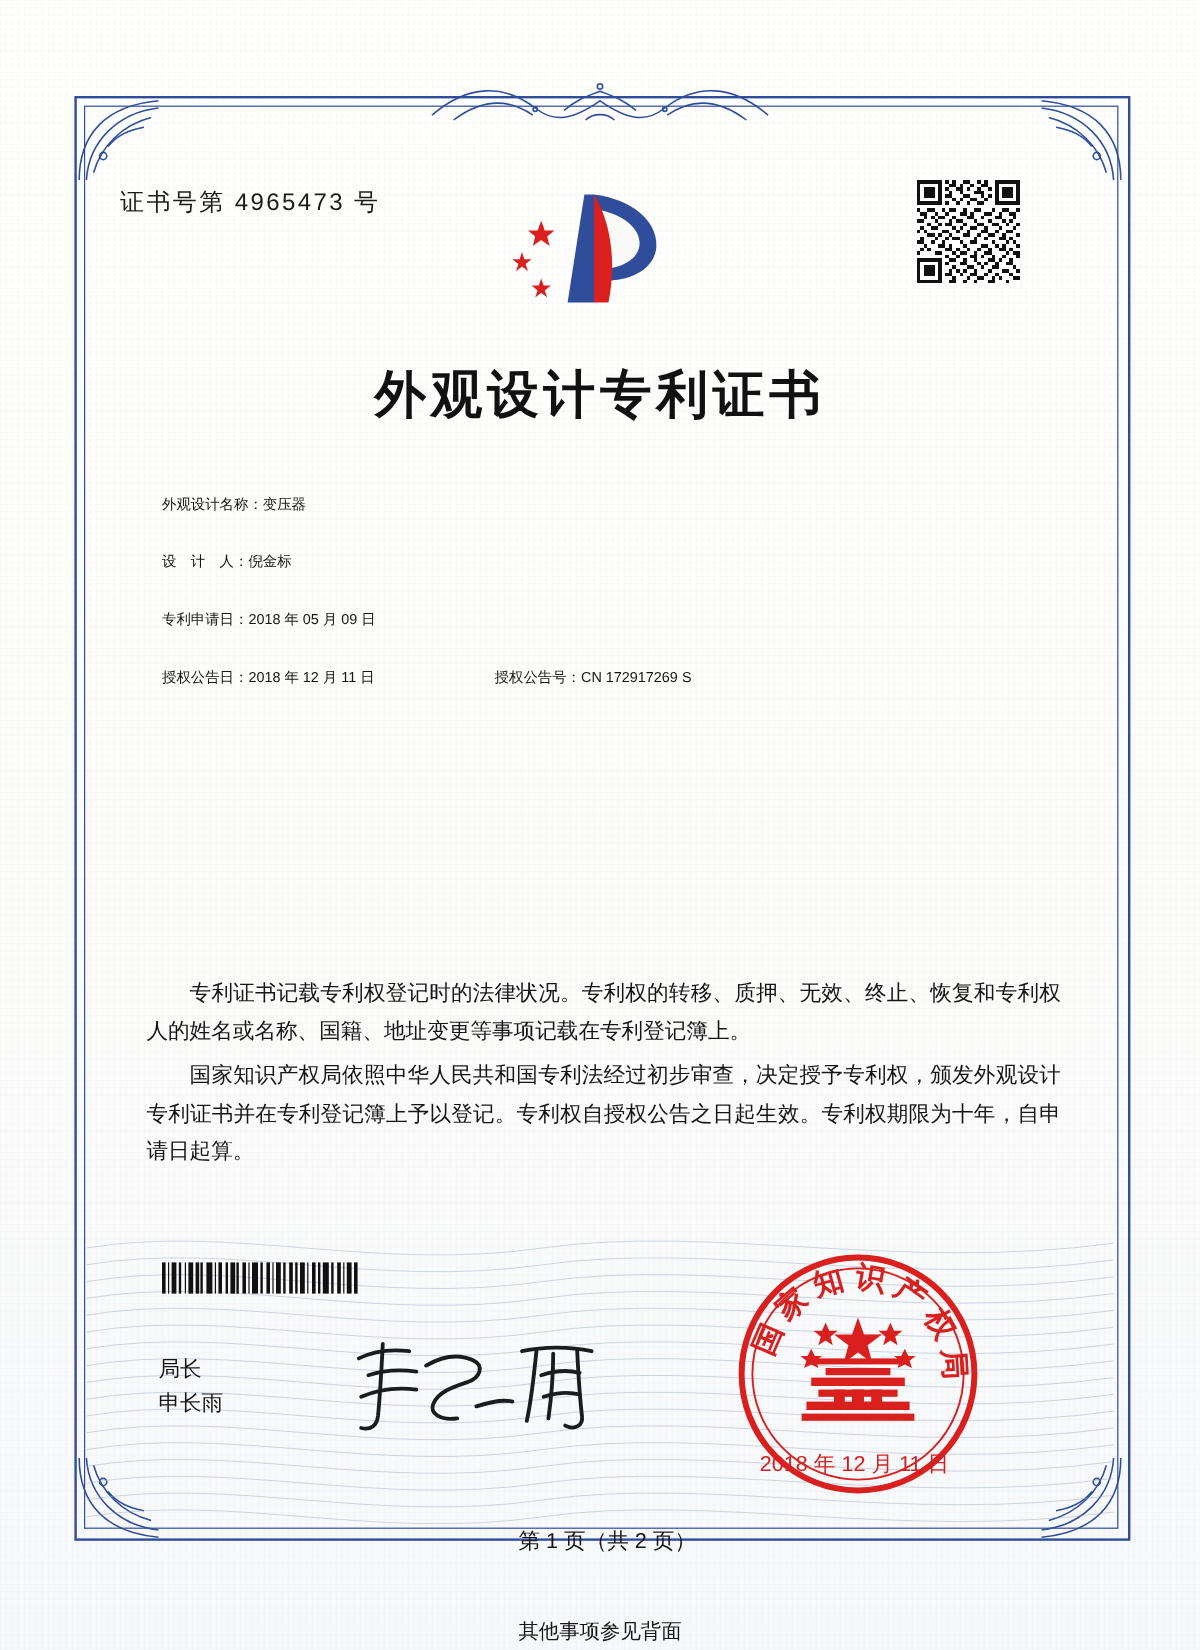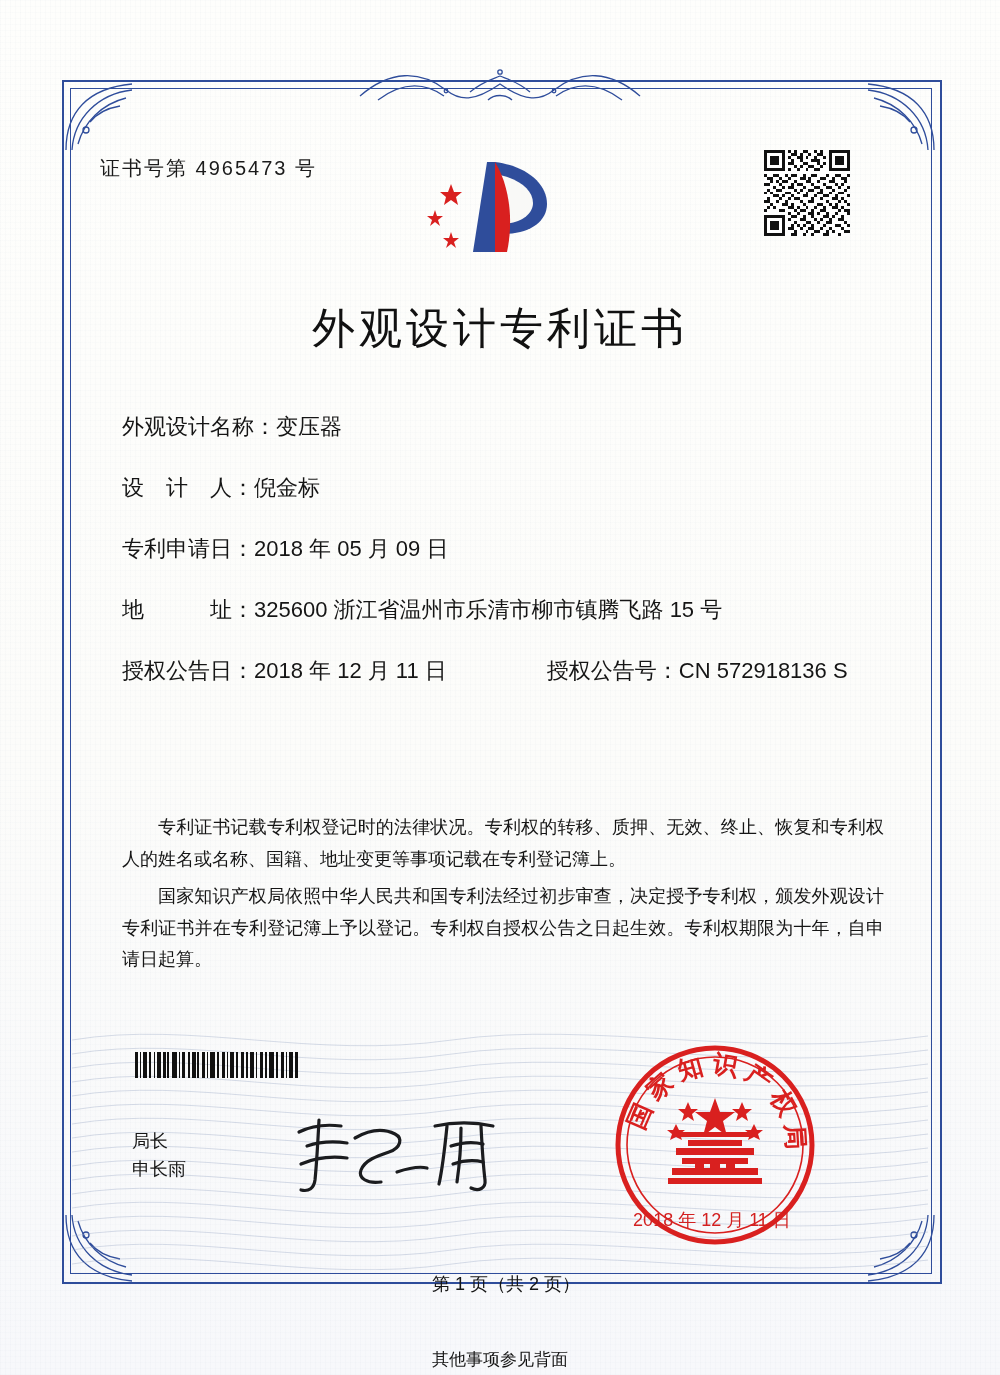--- a/index.html
+++ b/index.html
@@ -94,32 +94,32 @@
     height: 86px;
   }
 
   .title {
     position: absolute;
     left: 0;
     right: 0;
     top: 300px;
     text-align: center;
     font-size: 43px;
-    font-weight: normal;
+    font-weight: bold;
     letter-spacing: 4px;
     color: #111;
     font-family: "Liberation Serif", "DejaVu Serif", serif;
   }
 
   .fields {
     position: absolute;
-    left: 122px;
+    left: 135px;
     top: 412px;
     width: 760px;
-    font-size: 22px;
+    font-size: 12px;
     color: #151515;
     font-family: "Liberation Sans", "DejaVu Sans", sans-serif;
   }
   .field-row {
     margin-bottom: 31px;
     white-space: nowrap;
   }
   .field-label {
     display: inline-block;
     color: #151515;
@@ -520,29 +520,26 @@
   <div class="fields">
     <div class="field-row">
       <span class="field-label">外观设计名称：</span><span class="field-value">变压器</span>
     </div>
     <div class="field-row">
       <span class="field-label">设　计　人：</span><span class="field-value">倪金标</span>
     </div>
     <div class="field-row">
       <span class="field-label">专利申请日：</span><span class="field-value">2018 年 05 月 09 日</span>
     </div>
-    <div class="field-row">
-      <span class="field-label">地　　　址：</span><span class="field-value">325600 浙江省温州市乐清市柳市镇腾飞路 15 号</span>
-    </div>
     <div class="field-row twocol">
       <div class="col1">
         <span class="field-label">授权公告日：</span><span class="field-value">2018 年 12 月 11 日</span>
       </div>
       <div class="col2">
-        <span class="field-label">授权公告号：</span><span class="field-value">CN 572918136 S</span>
+        <span class="field-label">授权公告号：</span><span class="field-value">CN 172917269 S</span>
       </div>
     </div>
   </div>
 
   <div class="paragraphs">
     <p>专利证书记载专利权登记时的法律状况。专利权的转移、质押、无效、终止、恢复和专利权人的姓名或名称、国籍、地址变更等事项记载在专利登记簿上。</p>
     <p>国家知识产权局依照中华人民共和国专利法经过初步审查，决定授予专利权，颁发外观设计专利证书并在专利登记簿上予以登记。专利权自授权公告之日起生效。专利权期限为十年，自申请日起算。</p>
   </div>
 
   <svg class="wave-band" viewBox="0 0 856 240" preserveAspectRatio="none">

